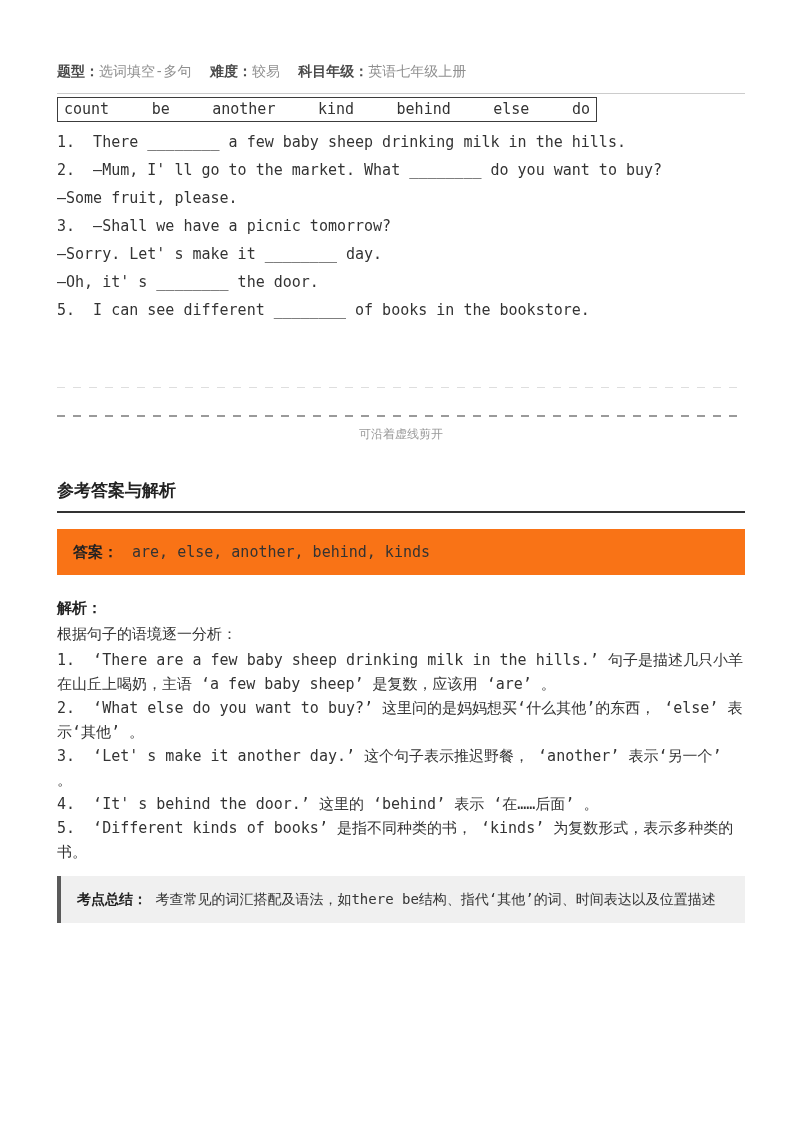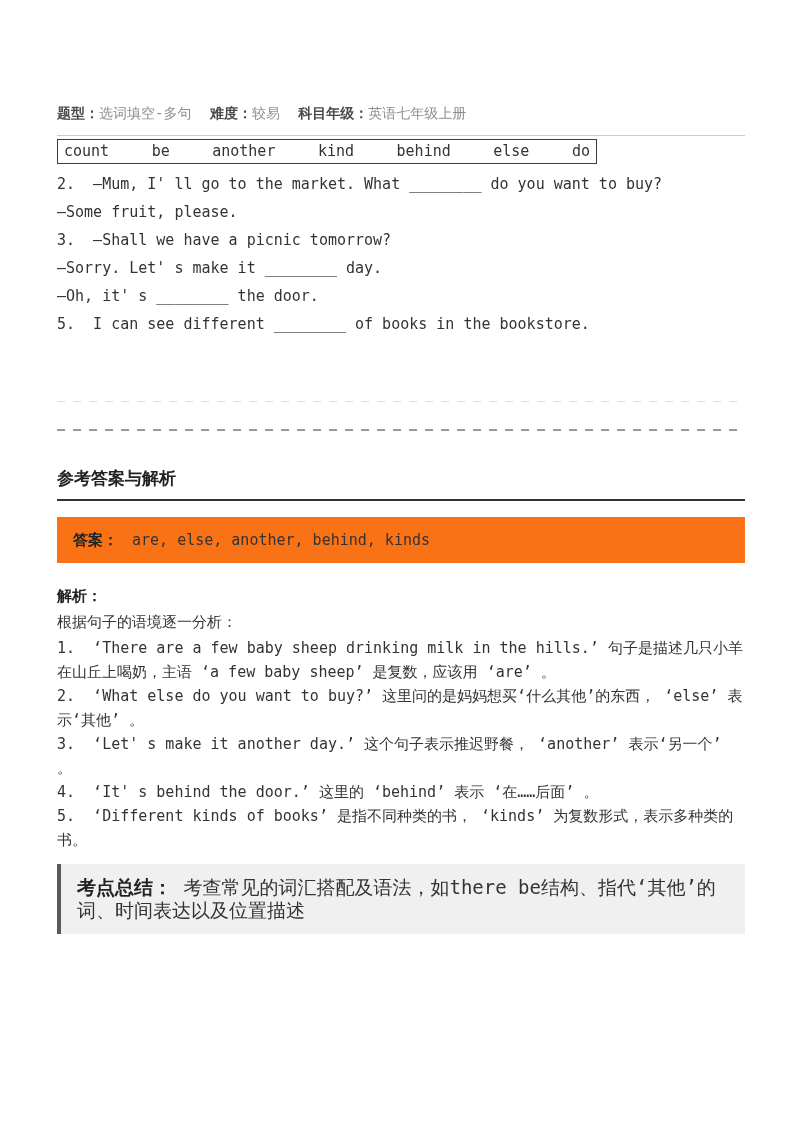--- a/index.html
+++ b/index.html
@@ -5,21 +5,20 @@
   * { margin: 0; padding: 0; box-sizing: border-box; }
   html, body { background: #ffffff; }
   .page {
     position: relative;
     width: 800px;
     height: 985px;
     background: #ffffff;
     overflow: hidden;
     font-family: "DejaVu Sans Mono", "Liberation Mono", "DejaVu Sans", sans-serif;
     color: #3a3a3a;
-    margin-top: 42px;
   }
   .content { padding: 62px 55px 0 57px; }
 
   
   .meta-row { font-size: 14px; line-height: 18px; color: #8a8a8a; }
   .meta-row .field { margin-right: 10px; }
   .meta-label { font-weight: bold; color: #4a4a4a; font-family: "Liberation Sans", sans-serif; }
   .meta-value { color: #8f8f8f; }
   .rule-light { border: none; border-top: 1px solid #cccccc; margin-top: 13px; }
 
@@ -78,21 +77,21 @@
   .answer-value { margin-left: 14px; color: #333333; }
   .analysis-label { display: block; margin-top: 23px; font-size: 15px; line-height: 20px; }
   .analysis-intro { margin-top: 4px; font-size: 15px; line-height: 24px; color: #333333; }
   .analysis-items { margin-top: 2px; }
   .analysis-item { font-size: 15px; line-height: 24px; white-space: pre-wrap; color: #333333; }
   .summary-box {
     margin-top: 12px;
     background: #f0f0f0;
     border-left: 4px solid #5a5a5a;
     padding: 12px 14px 12px 16px;
-    font-size: 19px;
+    font-size: 14px;
     line-height: 23px;
     color: #333333;
   }
 
   
   .watermark {
     position: absolute;
     left: 363px;
     top: 972px;
     font-family: "DejaVu Sans", "Liberation Sans", sans-serif;
@@ -134,31 +133,33 @@
       <span>count</span>
       <span>be</span>
       <span>another</span>
       <span>kind</span>
       <span>behind</span>
       <span>else</span>
       <span>do</span>
     </div>
 
     <div class="sentences">
+      <div class="sentence">1.  There ________ a few baby sheep drinking milk in the hills.</div>
       <div class="sentence">2.  —Mum, I' ll go to the market. What ________ do you want to buy?</div>
       <div class="sentence">—Some fruit, please.</div>
       <div class="sentence">3.  —Shall we have a picnic tomorrow?</div>
       <div class="sentence">—Sorry. Let' s make it ________ day.</div>
       <div class="sentence">—Oh, it' s ________ the door.</div>
       <div class="sentence">5.  I can see different ________ of books in the bookstore.</div>
     </div>
 
     <div class="cut-block">
       <div class="dash-1"></div>
       <div class="dash-2"></div>
+      <div class="cut-hint">可沿着虚线剪开</div>
     </div>
 
     <div class="answers-title">参考答案与解析</div>
 
     <div class="answer-box">
       <span class="answer-label">答案：</span><span class="answer-value">are, else, another, behind, kinds</span>
     </div>
 
     <span class="analysis-label">解析：</span>
     <div class="analysis-intro">根据句子的语境逐一分析：</div>

